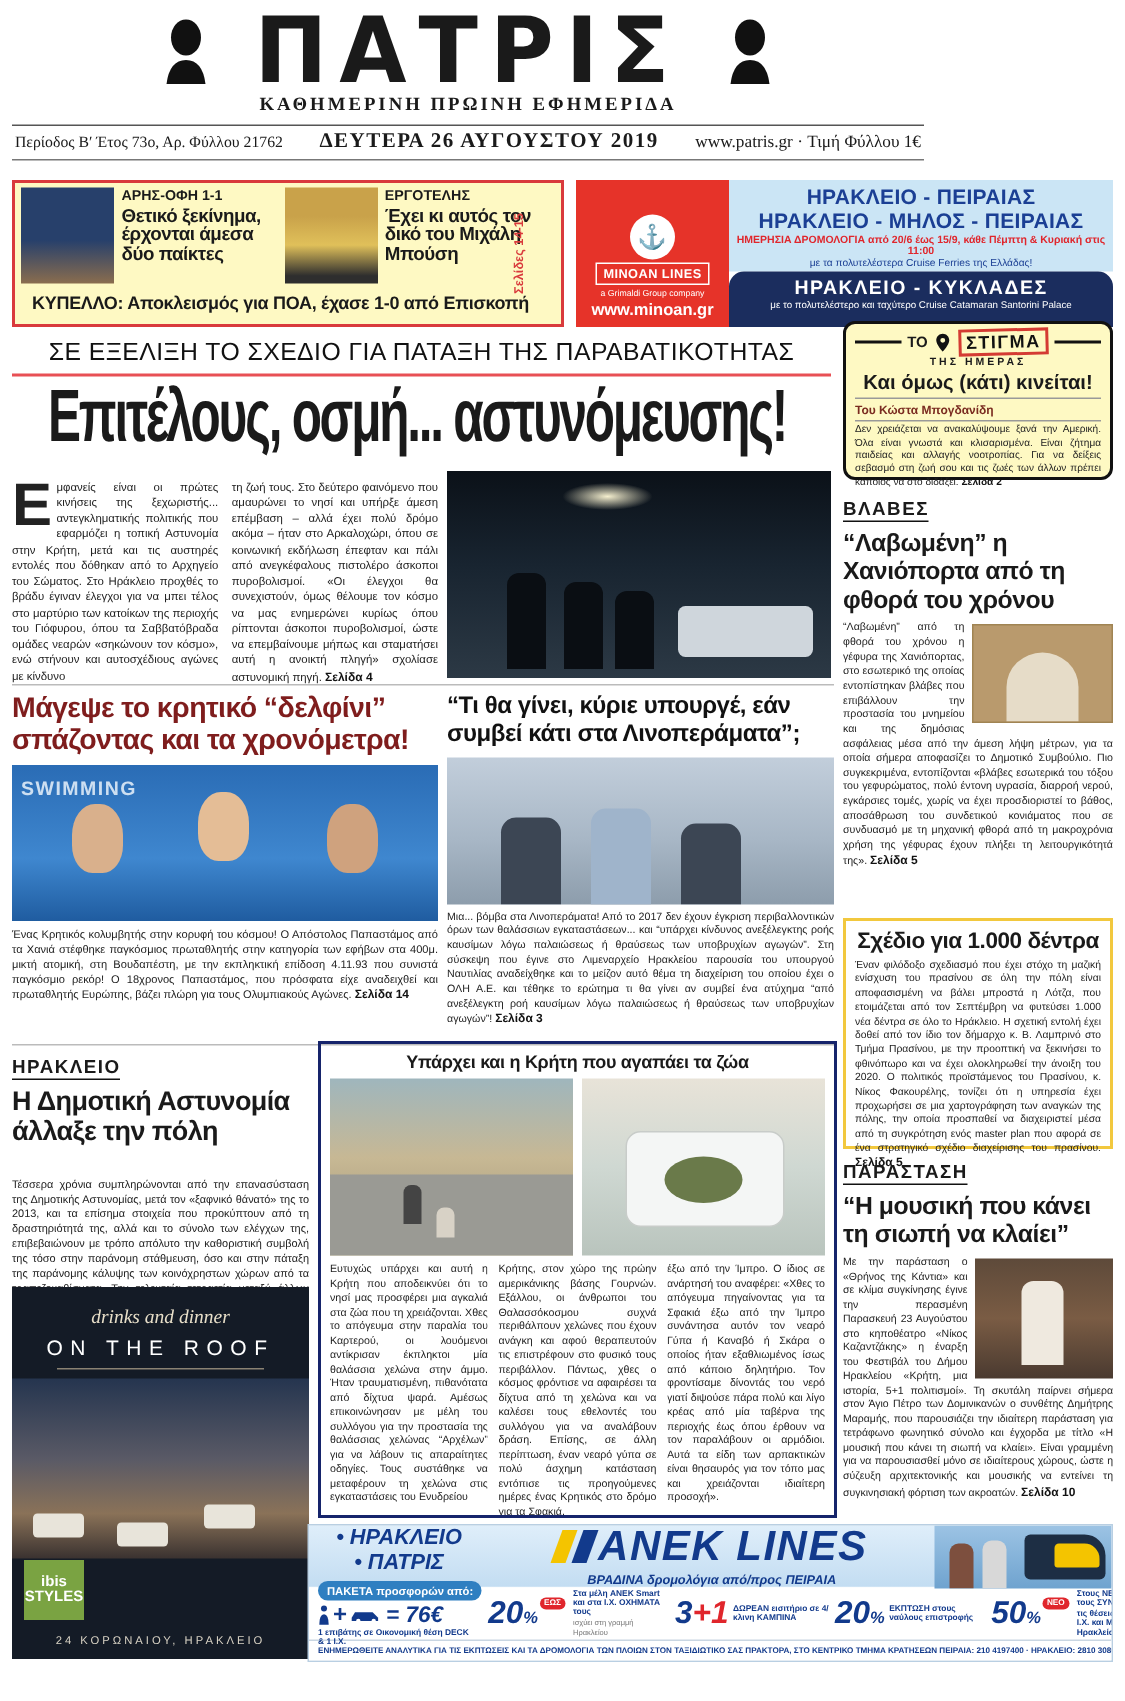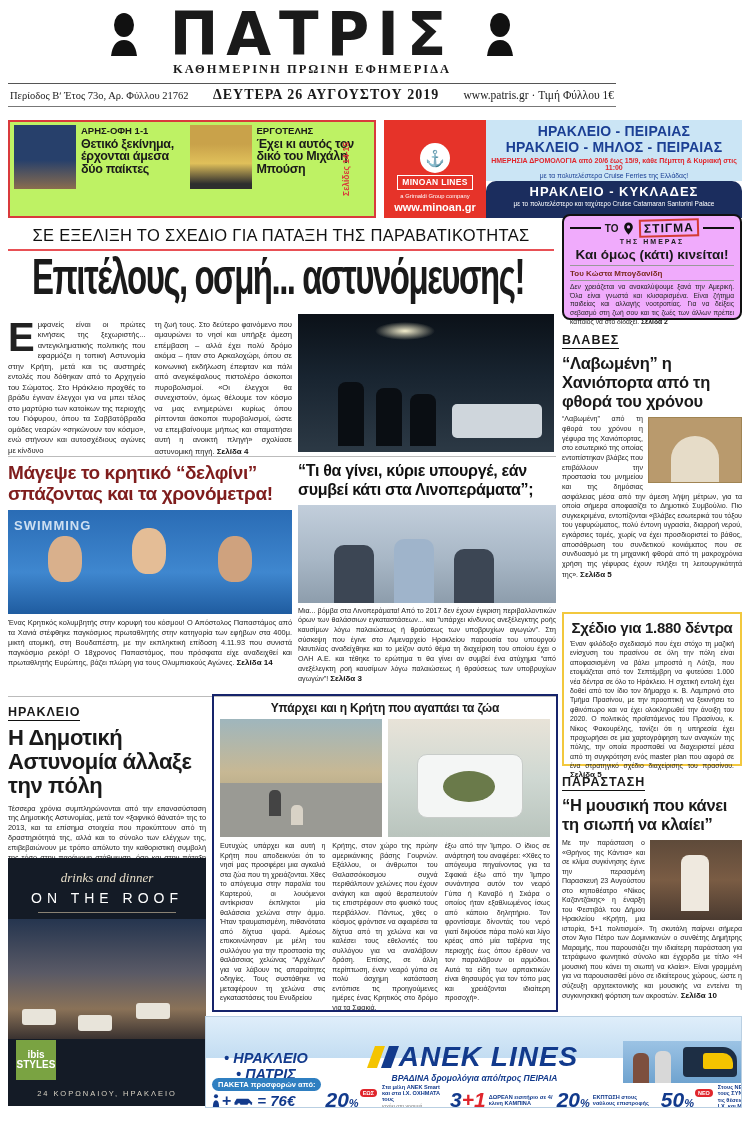--- a/index.html
+++ b/index.html
@@ -13,21 +13,21 @@
   .brand{font-size:58px;font-weight:900;letter-spacing:8px;line-height:0.9;
          transform:scaleY(1.05);font-family:"DejaVu Sans",sans-serif;}
   .subtitle{font-family:"Liberation Serif",serif;font-weight:bold;font-size:12.5px;letter-spacing:2px;margin-top:2px;}
   .dateline{display:flex;justify-content:space-between;align-items:center;
             border-top:1px solid #555;border-bottom:1.5px solid #777;
             margin:6px 8px 0 8px;padding:3px 2px;}
   .issue{font-family:"Liberation Serif",serif;font-size:10.5px;}
   .date{font-family:"Liberation Serif",serif;font-size:14px;font-weight:bold;letter-spacing:1px;}
   .webprice{font-family:"Liberation Serif",serif;font-size:11.5px;}
   
-  .sportsbox{left:8px;top:120px;width:368px;height:98px;background:#bef264;
+  .sportsbox{left:8px;top:120px;width:368px;height:98px;background:#fef9c3;
              border:2.5px solid #d93a3c;box-sizing:border-box;padding:3px 14px 2px 4px;}
   .sportsrow{display:flex;gap:5px;height:68px;}
   .sphoto{width:62px;height:64px;flex:none;}
   .ph1{background:linear-gradient(180deg,#27406b 55%,#8a6d4e);}
   .ph2{background:linear-gradient(180deg,#c9a24a 30%,#e0c05a 60%,#2e2e2e 92%);}
   .scol{flex:1;line-height:1.02;}
   .skick{font-size:9.5px;font-weight:bold;margin:1px 0 2px 0;}
   .stitle{font-size:12.5px;font-weight:900;letter-spacing:-0.3px;}
   .scup{font-size:12px;font-weight:900;text-align:center;margin-top:2px;letter-spacing:-0.2px;}
   .spages{position:absolute;right:1px;top:50%;transform:translateY(-50%) rotate(-90deg);
@@ -79,39 +79,39 @@
   .caption{font-size:7.4px;line-height:1.36;text-align:justify;margin-top:4px;color:#222;}
   .minister{left:298px;top:462px;width:258px;}
   .mhead{font-size:16px;font-weight:bold;line-height:1.18;letter-spacing:-0.3px;color:#111;}
   .mphoto{width:258px;height:98px;margin-top:5px;background:linear-gradient(180deg,#c2cedb 0%,#a8b7c6 55%,#8d9dac 100%);position:relative;overflow:hidden;}
   .suit{position:absolute;bottom:0;width:40px;height:58px;background:#3c4654;border-radius:10px 10px 0 0;}
   .suit.light{background:#9fb4cb;}
   
   .irakleio{left:8px;top:702px;width:198px;}
   .seclabel{font-size:12.5px;font-weight:bold;letter-spacing:1px;border-bottom:1.5px solid #111;
             display:inline-block;padding-bottom:1px;margin-bottom:5px;}
-  .irhead{font-size:22px;font-weight:bold;line-height:1.1;letter-spacing:-0.4px;margin-bottom:5px;}
+  .irhead{font-size:18px;font-weight:bold;line-height:1.1;letter-spacing:-0.4px;margin-bottom:20px;}
   .smallbody{font-size:7.3px;line-height:1.36;text-align:justify;color:#222;}
   
   .animals{left:212px;top:694px;width:346px;height:318px;border:2.5px solid #16246b;
            box-sizing:border-box;padding:4px 6px;}
   .anhead{text-align:center;font-size:12px;font-weight:bold;letter-spacing:-0.2px;margin:1px 0 4px 0;}
   .anphotos{display:flex;gap:6px;height:118px;}
   .anph1{flex:1;background:linear-gradient(180deg,#9fb6bd 0%,#c7b894 45%,#8e8double 100%);
          background:linear-gradient(180deg,#9fb6bd 0%,#c7b894 45%,#9b9173 100%);position:relative;overflow:hidden;}
   .anph2{flex:1;background:linear-gradient(180deg,#e8e3d8 0%,#cfd8d2 50%,#b9c4bd 100%);position:relative;overflow:hidden;}
   .tub{position:absolute;left:18%;top:30%;width:64%;height:52%;background:#f4f6f5;border-radius:10px;border:1px solid #c8ccc9;}
   .turtle{position:absolute;left:34%;top:44%;width:32%;height:26%;background:#6a7a4a;border-radius:50%;}
   .road{position:absolute;left:0;bottom:0;width:100%;height:46%;background:#9a9a94;}
   .figure{position:absolute;width:12px;height:26px;background:#444;border-radius:5px 5px 0 0;}
   .antext{display:flex;gap:7px;margin-top:5px;}
   .ancol{flex:1;font-size:7.1px;line-height:1.34;text-align:justify;color:#222;height:168px;overflow:hidden;}
   
   .stigma{left:562px;top:214px;width:180px;height:106px;border:2px solid #111;border-radius:8px;
-          box-sizing:border-box;padding:3px 6px;background:#f0abfc;}
+          box-sizing:border-box;padding:3px 6px;background:#fef9c3;}
   .stigmalogo{display:flex;align-items:center;justify-content:center;gap:4px;}
   .stline{flex:1;height:2px;background:#111;}
   .stto{font-size:10px;font-weight:900;}
   .stpin{width:13px;height:17px;fill:#111;}
   .stamp{border:2px solid #d43b33;color:#111;font-size:12px;font-weight:900;padding:0 3px;
          letter-spacing:1px;transform:rotate(-1.5deg);display:inline-block;}
   .stofday{text-align:center;font-size:7px;font-weight:bold;letter-spacing:2px;margin-top:1px;}
   .sttitle{text-align:center;font-size:13.5px;font-weight:bold;margin:2px 0;border-bottom:1px solid #999;padding-bottom:3px;}
   .stbyline{font-size:8px;font-weight:bold;color:#7a2b20;border-bottom:1px solid #999;padding:1px 0 2px 0;}
   .stbody{font-size:6.7px;line-height:1.3;text-align:justify;margin-top:2px;color:#222;}
@@ -134,21 +134,21 @@
   .ibisline{width:70%;height:1px;background:#8a8273;margin:6px auto;}
   .ibisphoto{width:100%;height:120px;background:linear-gradient(180deg,#25354f 0%,#5a5a66 45%,#8a7258 75%,#3a3230 100%);position:relative;}
   .tablecloth{position:absolute;width:34px;height:16px;background:#e8e4da;border-radius:3px;}
   .ibisbrand{position:absolute;left:8px;bottom:26px;width:40px;height:40px;background:#7aa342;color:#fff;
              display:flex;align-items:center;justify-content:center;font-size:10px;font-weight:bold;text-align:center;line-height:1.05;}
   .ibisaddr{position:absolute;left:0;bottom:8px;width:100%;text-align:center;font-size:7.5px;letter-spacing:2px;color:#d8d2c4;}
   
   .anek{left:205px;top:1016px;width:537px;height:92px;box-sizing:border-box;
         background:linear-gradient(180deg,#dfeefa 0%,#c3ddf2 45%,#ffffff 46%,#ffffff 100%);
         border:1px solid #b9cfe2;overflow:hidden;}
-  .anektop{height:42px;display:flex;align-items:flex-end;margin-top:24px;}
+  .anektop{height:42px;display:flex;align-items:flex-start;}
   .anekdests{width:120px;text-align:center;color:#123a8c;font-weight:900;font-style:italic;
              font-size:14.5px;line-height:1.15;}
   .aneklogoarea{flex:1;text-align:center;}
   .aneklogo{display:inline-flex;align-items:center;gap:4px;}
   .slash{width:10px;height:22px;transform:skewX(-20deg);}
   .slash.y{background:#f4c400;}
   .slash.b{background:#123a8c;}
   .anekname{color:#123a8c;font-size:28px;font-weight:900;font-style:italic;letter-spacing:1px;line-height:1;}
   .anektag{color:#123a8c;font-size:8.5px;font-weight:bold;font-style:italic;margin-top:1px;}
   .anekship{width:118px;height:42px;background:linear-gradient(180deg,#9cc3e4 0%,#6fa3cf 100%);position:relative;overflow:hidden;}
@@ -203,20 +203,21 @@
       <div class="scol">
         <div class="skick">ΑΡΗΣ-ΟΦΗ 1-1</div>
         <div class="stitle">Θετικό ξεκίνημα, έρχονται άμεσα δύο παίκτες</div>
       </div>
       <div class="sphoto ph2"></div>
       <div class="scol">
         <div class="skick">ΕΡΓΟΤΕΛΗΣ</div>
         <div class="stitle">Έχει κι αυτός τον δικό του Μιχάλη Μπούση</div>
       </div>
     </div>
+    <div class="scup">ΚΥΠΕΛΛΟ: Αποκλεισμός για ΠΟΑ, έχασε 1-0 από Επισκοπή</div>
     <div class="spages">Σελίδες 14-15</div>
   </div>
 
   <div class="abs minoan">
     <div class="minoan-red">
       <div class="minoan-logo-circle">⚓</div>
       <div class="minoan-logo-text">MINOAN LINES</div>
       <div class="minoan-company">a Grimaldi Group company</div>
       <div class="minoan-url">www.minoan.gr</div>
     </div>
@@ -336,21 +337,21 @@
     <div class="smallbody" style="font-size:7.1px;">
       <span class="archph">
           <span class="arch"></span>
         </span>
       <span>“Λαβωμένη” από τη φθορά του χρόνου η γέφυρα της Χανιόπορτας, στο εσωτερικό της οποίας εντοπίστηκαν βλάβες που επιβάλλουν την προστασία του μνημείου και της δημόσιας ασφάλειας μέσα από την άμεση λήψη μέτρων, για τα οποία σήμερα αποφασίζει το Δημοτικό Συμβούλιο. Πιο συγκεκριμένα, εντοπίζονται «βλάβες εσωτερικά του τόξου του γεφυρώματος, πολύ έντονη υγρασία, διαρροή νερού, εγκάρσιες τομές, χωρίς να έχει προσδιοριστεί το βάθος, αποσάθρωση του συνδετικού κονιάματος που σε συνδυασμό με τη μηχανική φθορά από τη μακροχρόνια χρήση της γέφυρας έχουν πλήξει τη λειτουργικότητά της».</span> <b class="pageref">Σελίδα 5</b>
       <span class="clear"></span>
     </div>
   </div>
 
   <div class="abs treesbox">
-    <div class="treehead">Σχέδιο για 1.880 δέντρα</div>
+    <div class="treehead">Σχέδιο για 1.000 δέντρα</div>
     <div class="smallbody" style="font-size:6.9px;">
       <span>Έναν φιλόδοξο σχεδιασμό που έχει στόχο τη μαζική ενίσχυση του πρασίνου σε όλη την πόλη είναι αποφασισμένη να βάλει μπροστά η Λότζα, που ετοιμάζεται από τον Σεπτέμβρη να φυτεύσει 1.000 νέα δέντρα σε όλο το Ηράκλειο. Η σχετική εντολή έχει δοθεί από τον ίδιο τον δήμαρχο κ. Β. Λαμπρινό στο Τμήμα Πρασίνου, με την προοπτική να ξεκινήσει το φθινόπωρο και να έχει ολοκληρωθεί την άνοιξη του 2020. Ο πολιτικός προϊστάμενος του Πρασίνου, κ. Νίκος Φακουρέλης, τονίζει ότι η υπηρεσία έχει προχωρήσει σε μια χαρτογράφηση των αναγκών της πόλης, την οποία προσπαθεί να διαχειριστεί μέσα από τη συγκρότηση ενός master plan που αφορά σε ένα στρατηγικό σχέδιο διαχείρισης του πρασίνου.</span> <b class="pageref">Σελίδα 5</b>
     </div>
   </div>
 
   <div class="abs parastasi">
     <div class="seclabel">ΠΑΡΑΣΤΑΣΗ</div>
     <div class="vhead">“Η μουσική που κάνει τη σιωπή να κλαίει”</div>
     <div class="smallbody" style="font-size:7px;">
       <span class="parph">

